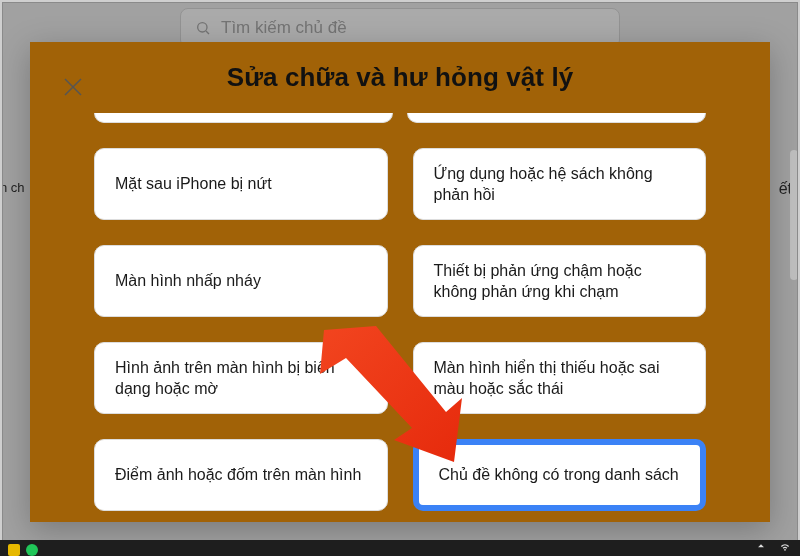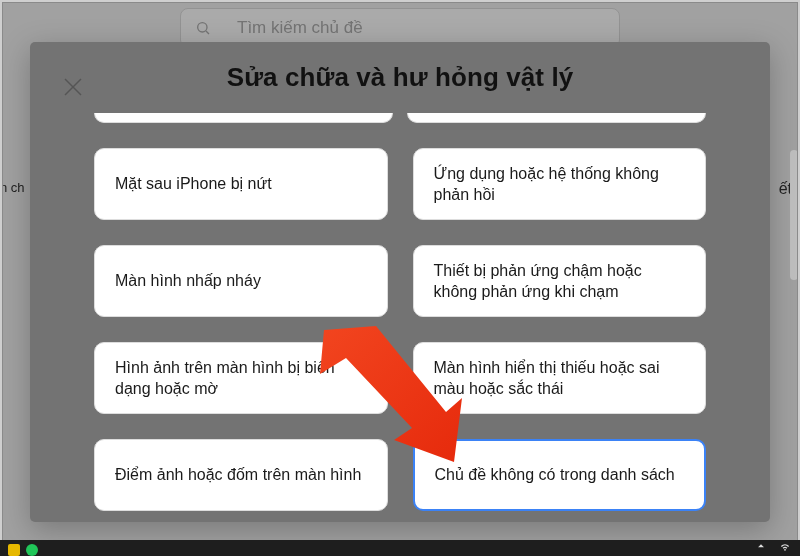--- a/index.html
+++ b/index.html
@@ -5,30 +5,30 @@
   * { margin: 0; padding: 0; box-sizing: border-box; }
   html, body { width: 800px; height: 556px; overflow: hidden; font-family: -apple-system, BlinkMacSystemFont, "Segoe UI", Helvetica, Arial, sans-serif; }
   .viewport { position: relative; width: 800px; height: 556px; background: #eaeaea; }
   .backdrop { position: absolute; inset: 0; background: rgba(100,100,100,0.55); }
   .behind-text-left { position: absolute; left: 0; top: 180px; font-size: 13px; color: #222; }
   .behind-text-right { position: absolute; right: 0; top: 180px; font-size: 16px; color: #222; }
   .behind-text-left2 { position: absolute; left: 0; top: 390px; font-size: 16px; color: #222; margin-left: 40px; }
   .search-behind {
     position: absolute; top: 8px; left: 50%; transform: translateX(-50%);
     width: 440px; height: 40px; background: #fff; border: 1px solid #ccc; border-radius: 8px;
-    display: flex; align-items: center; padding: 0 14px; gap: 26px; color: #888; font-size: 17px;
+    display: flex; align-items: center; padding: 0 14px; gap: 10px; color: #888; font-size: 17px;
   }
   .search-behind svg { width: 16px; height: 16px; stroke: #888; }
   .scrollbar-behind { position:absolute; right:2px; top:150px; width:8px; height:130px; background:#bfbfbf; border-radius:4px; }
 
   .modal {
     position: absolute; left: 30px; right: 30px; top: 42px; bottom: 34px;
-    background: #737373; box-shadow: 0 8px 30px rgba(0,0,0,0.25);
+    background: #a16207; box-shadow: 0 8px 30px rgba(0,0,0,0.25);
     display: flex; flex-direction: column;
-    border-radius: 5px;
+    border-radius: 0;
   }
   .modal-header {
     position: relative; height: 78px; display: flex; align-items: center; justify-content: center;
   }
   .close-btn {
     position: absolute; left: 26px; top: 28px; width: 34px; height: 34px; cursor: pointer;
     display:flex; align-items:center; justify-content:center;
   }
   .close-btn svg { width: 24px; height: 24px; stroke: #555; stroke-width: 1.4; }
   .title { font-size: 26px; font-weight: 600; color: #111; letter-spacing: 0.1px; }
@@ -41,21 +41,21 @@
   .peek-row { grid-column: 1 / -1; display:grid; grid-template-columns:1fr 1fr; gap:14px; height: 12px; margin-top: -2px; }
   .peek-cell { border:1px solid #ddd; border-top:none; border-radius: 0 0 10px 10px; background:#fff; }
 
   .card {
     border: 1px solid #ddd; border-radius: 10px; background: #fff;
     padding: 18px 20px; min-height: 72px;
     display: flex; align-items: center;
     font-size: 16px; line-height: 1.35; color: #1a1a1a; cursor: pointer;
     text-align: left;
   }
-  .card.highlight { border: 2px solid #3b82f6; }
+  .card.highlight { border: 6px solid #3b82f6; }
 
   .arrow {
     position: absolute; left: 316px; top: 322px; pointer-events: none; z-index: 50;
   }
   .arrow svg { width: 150px; height: 150px; }
 
   .border-frame { position:absolute; inset:0; border:2px solid #cfcfcf; pointer-events:none; }
   .border-frame-dark { position:absolute; inset:2px; border:1px solid #8a8a8a; pointer-events:none; }
 
   .taskbar {
@@ -103,21 +103,21 @@
     <div class="grid">
       <div class="peek-row">
         <div class="peek-cell"></div>
         <div class="peek-cell"></div>
       </div>
 
       <div class="card">
           <span>Mặt sau iPhone bị nứt</span>
         </div>
       <div class="card">
-          <span>Ứng dụng hoặc hệ thống không phản hồi</span>
+          <span>Ứng dụng hoặc hệ sách không phản hồi</span>
         </div>
 
       <div class="card">
           <span>Màn hình nhấp nháy</span>
         </div>
       <div class="card">
           <span>Thiết bị phản ứng chậm hoặc không phản ứng khi chạm</span>
         </div>
 
       <div class="card">

